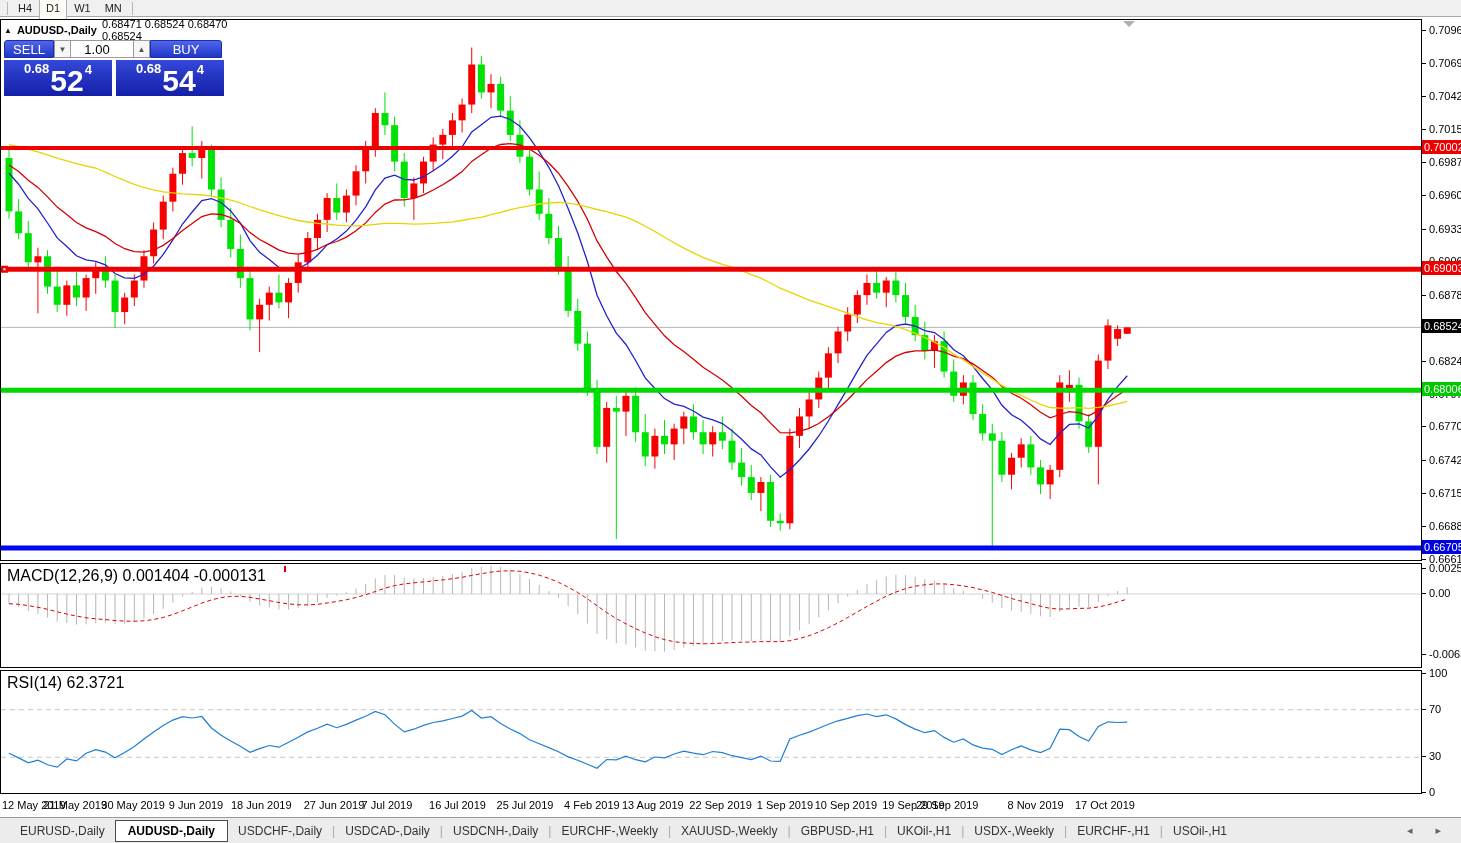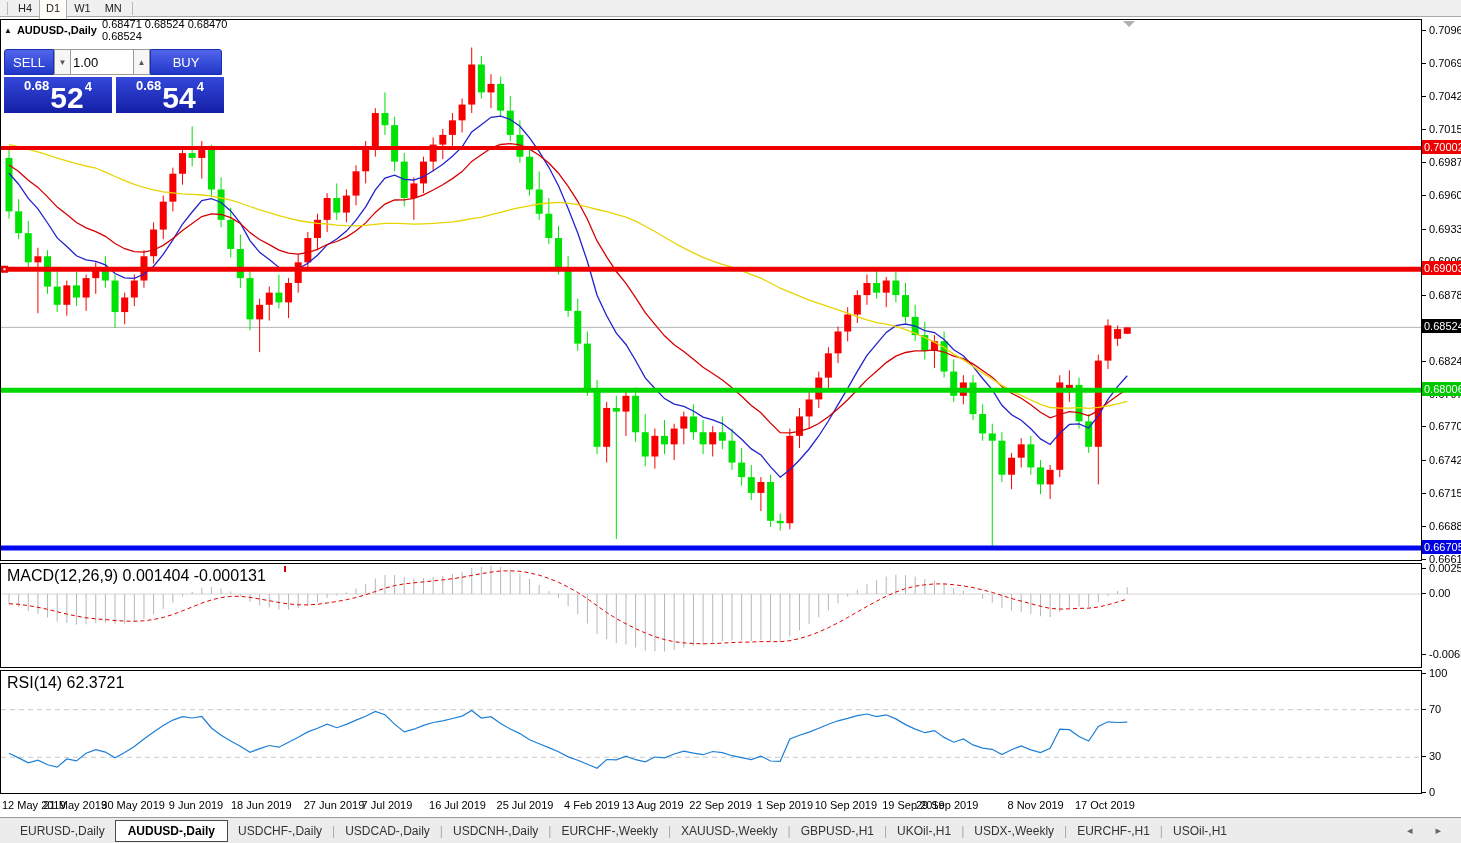--- a/index.html
+++ b/index.html
@@ -34,29 +34,29 @@
     border-top:1px solid #9a9a9a;display:flex;align-items:center;padding-left:10px;}
   .tab{font-size:12px;color:#333;padding:3px 10px;white-space:nowrap;cursor:default;}
   .tab.active{background:#fff;border:1px solid #4a4a4a;color:#000;font-weight:bold;padding:3px 12px;}
   .tab-sep{color:#aaa;font-size:12px;}
   .tab-arrows{position:absolute;right:10px;top:6px;font-size:11px;color:#666;letter-spacing:10px;}
   
   .trade-panel{position:absolute;left:4px;top:22px;z-index:20;width:224px;}
   .symbol-row{display:flex;align-items:center;gap:5px;height:16px;font-size:11px;color:#000;}
   .collapse-tri{font-size:8px;color:#111;}
   .symbol-title{font-weight:bold;}
-  .trade-row{display:flex;margin-top:11px;height:26px;}
+  .trade-row{display:flex;margin-top:2px;height:18px;}
   .btn-trade{width:50px;background:linear-gradient(#5266ea,#2036c8);border:1px solid #1a2cb0;
     color:#fff;font-size:13px;display:flex;align-items:center;justify-content:center;cursor:pointer;}
   .btn-trade.sell{border-radius:3px 0 0 0;}
   .btn-trade.buy{width:72px;border-radius:0 3px 0 0;}
   .spin-btn{width:17px;background:#f6f6f6;border:1px solid #9a9a9a;color:#555;font-size:8px;
     display:flex;align-items:center;justify-content:center;cursor:pointer;}
   .vol-input{width:62px;border:1px solid #9a9a9a;border-left:none;border-right:none;
-    font-size:13px;text-align:left;padding-right:12px;color:#000;outline:none;
+    font-size:13px;text-align:center;padding-right:12px;color:#000;outline:none;
     font-family:"Liberation Sans",sans-serif;}
   .price-row{display:flex;gap:4px;margin-top:2px;}
   .price-box{width:108px;height:36px;background:linear-gradient(#3448da,#141fa6);color:#fff;
     display:flex;align-items:flex-end;justify-content:center;padding-bottom:2px;cursor:pointer;}
   .price-prefix{font-size:13px;font-weight:bold;margin-bottom:18px;}
   .price-big{font-size:30px;font-weight:bold;line-height:26px;margin:0 1px;}
   .price-sup{font-size:13px;font-weight:bold;align-self:flex-start;margin-top:2px;}
 </style>
 </head>
 <body>

